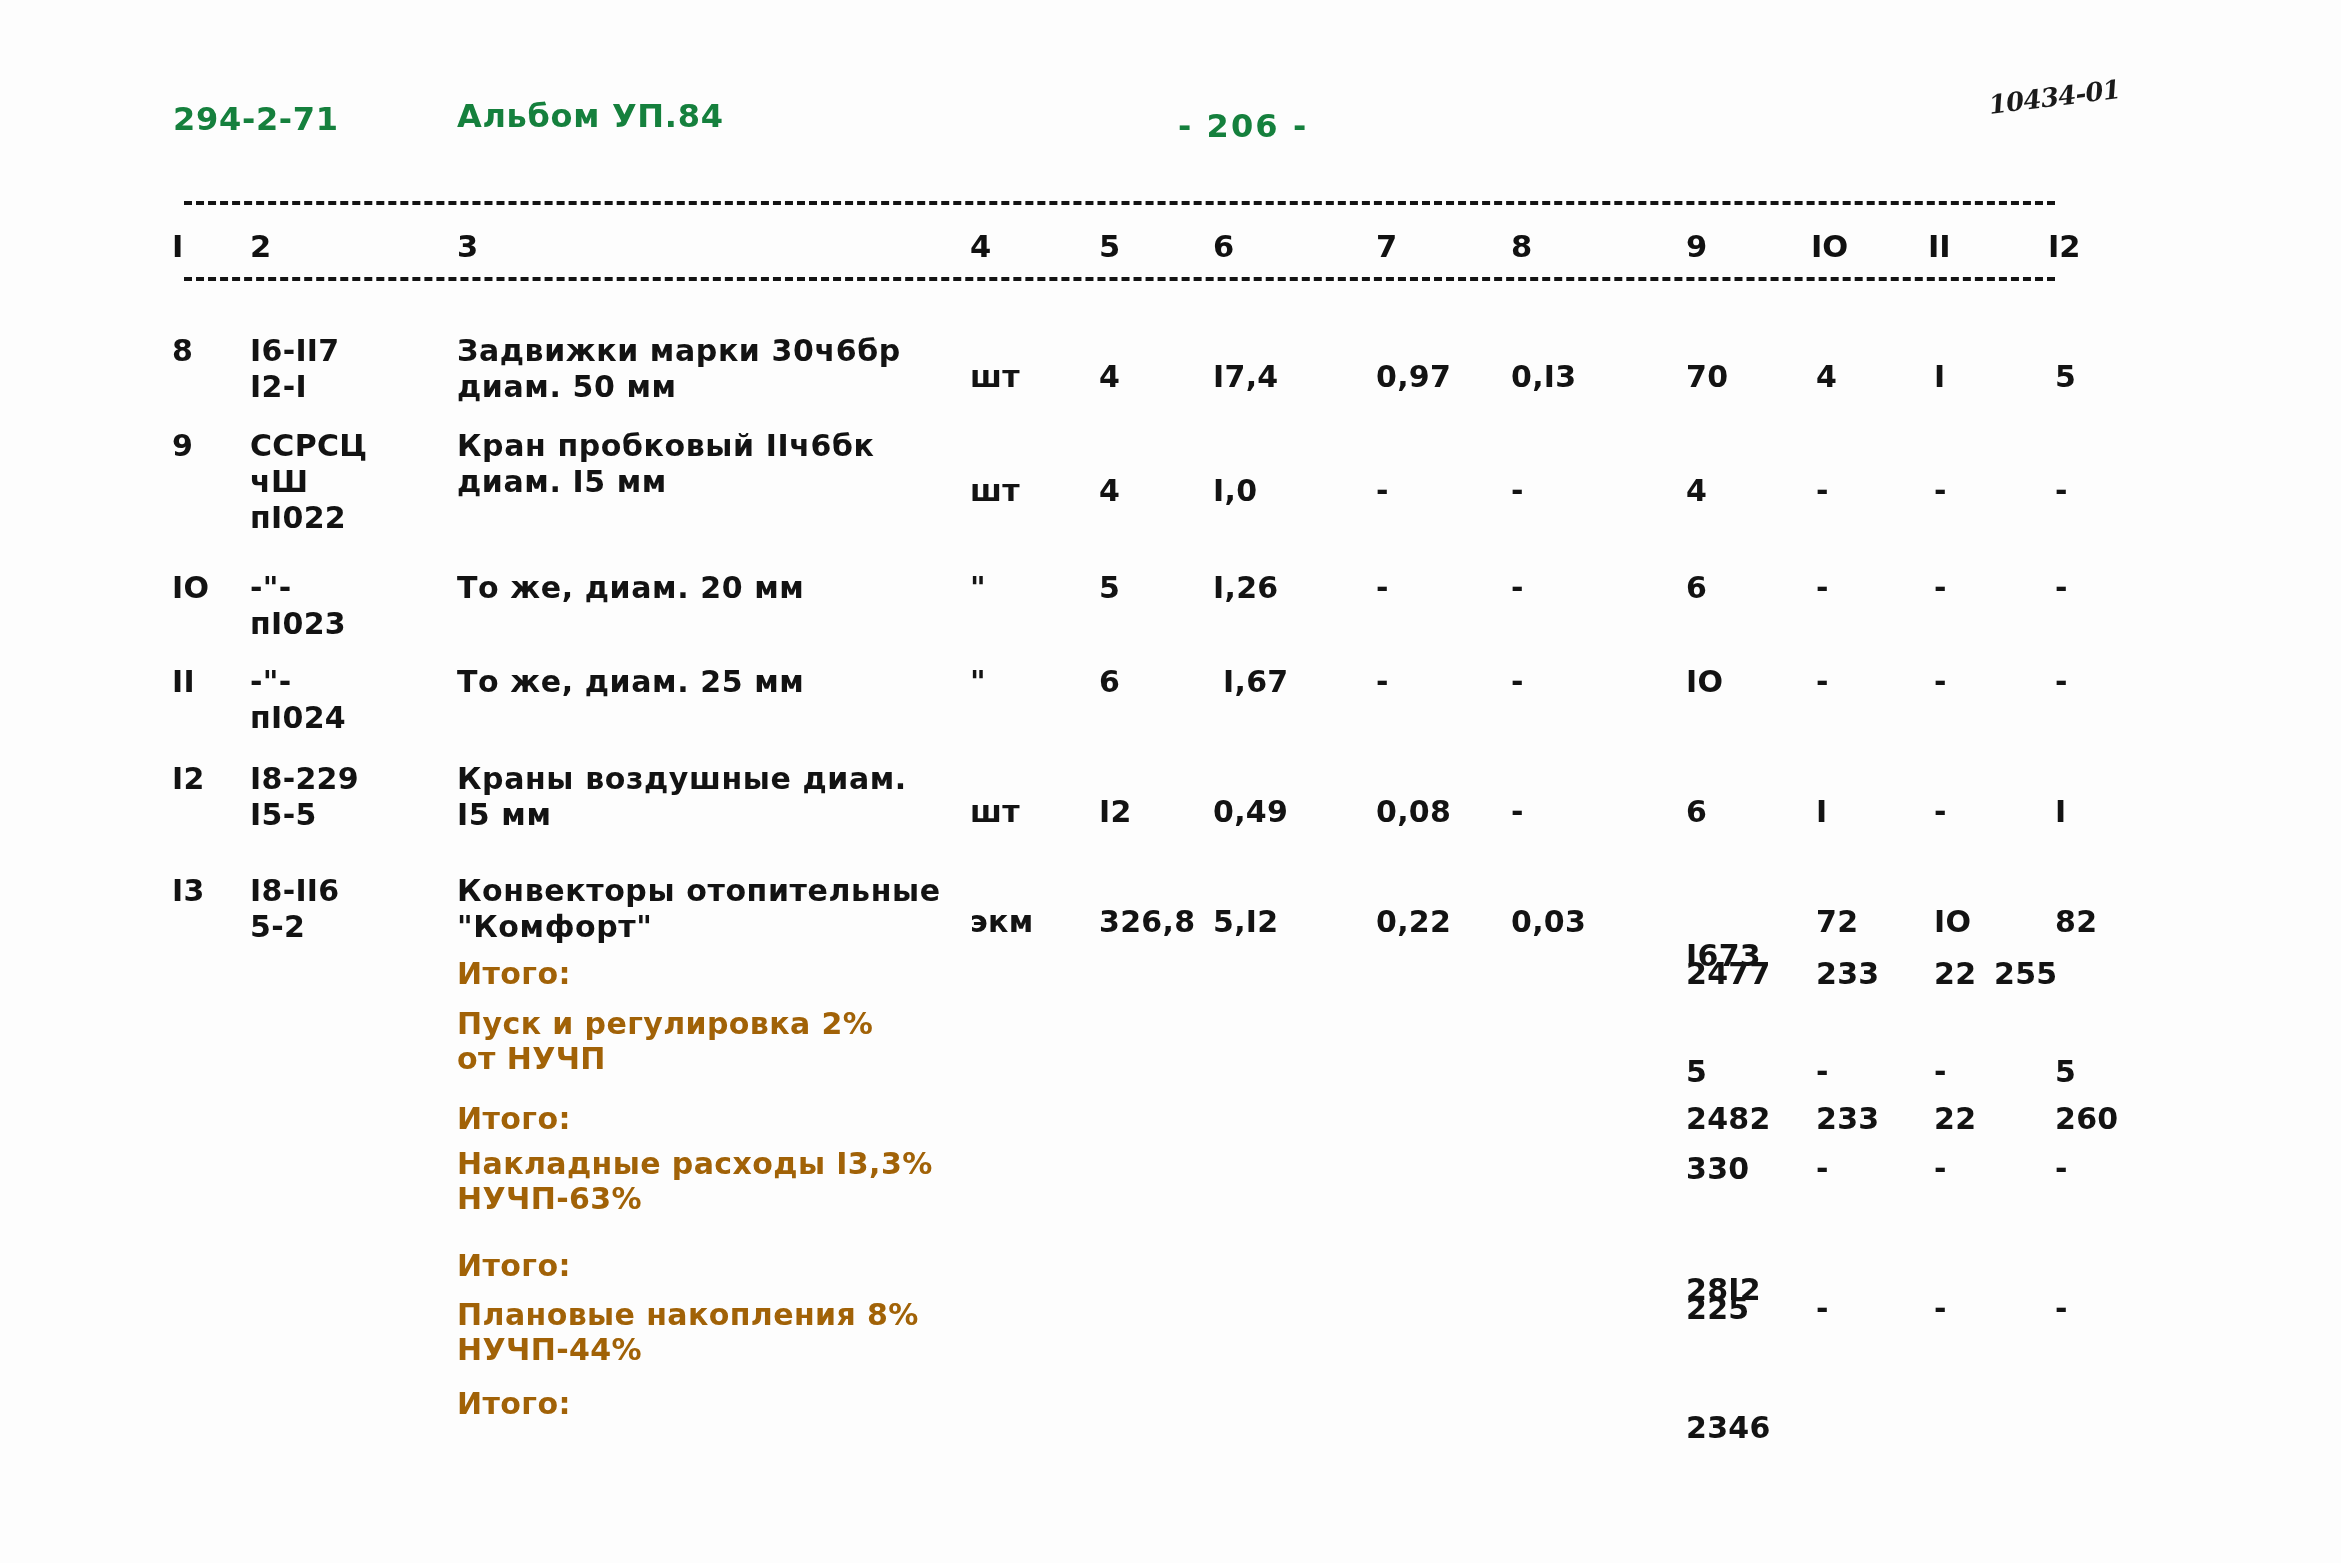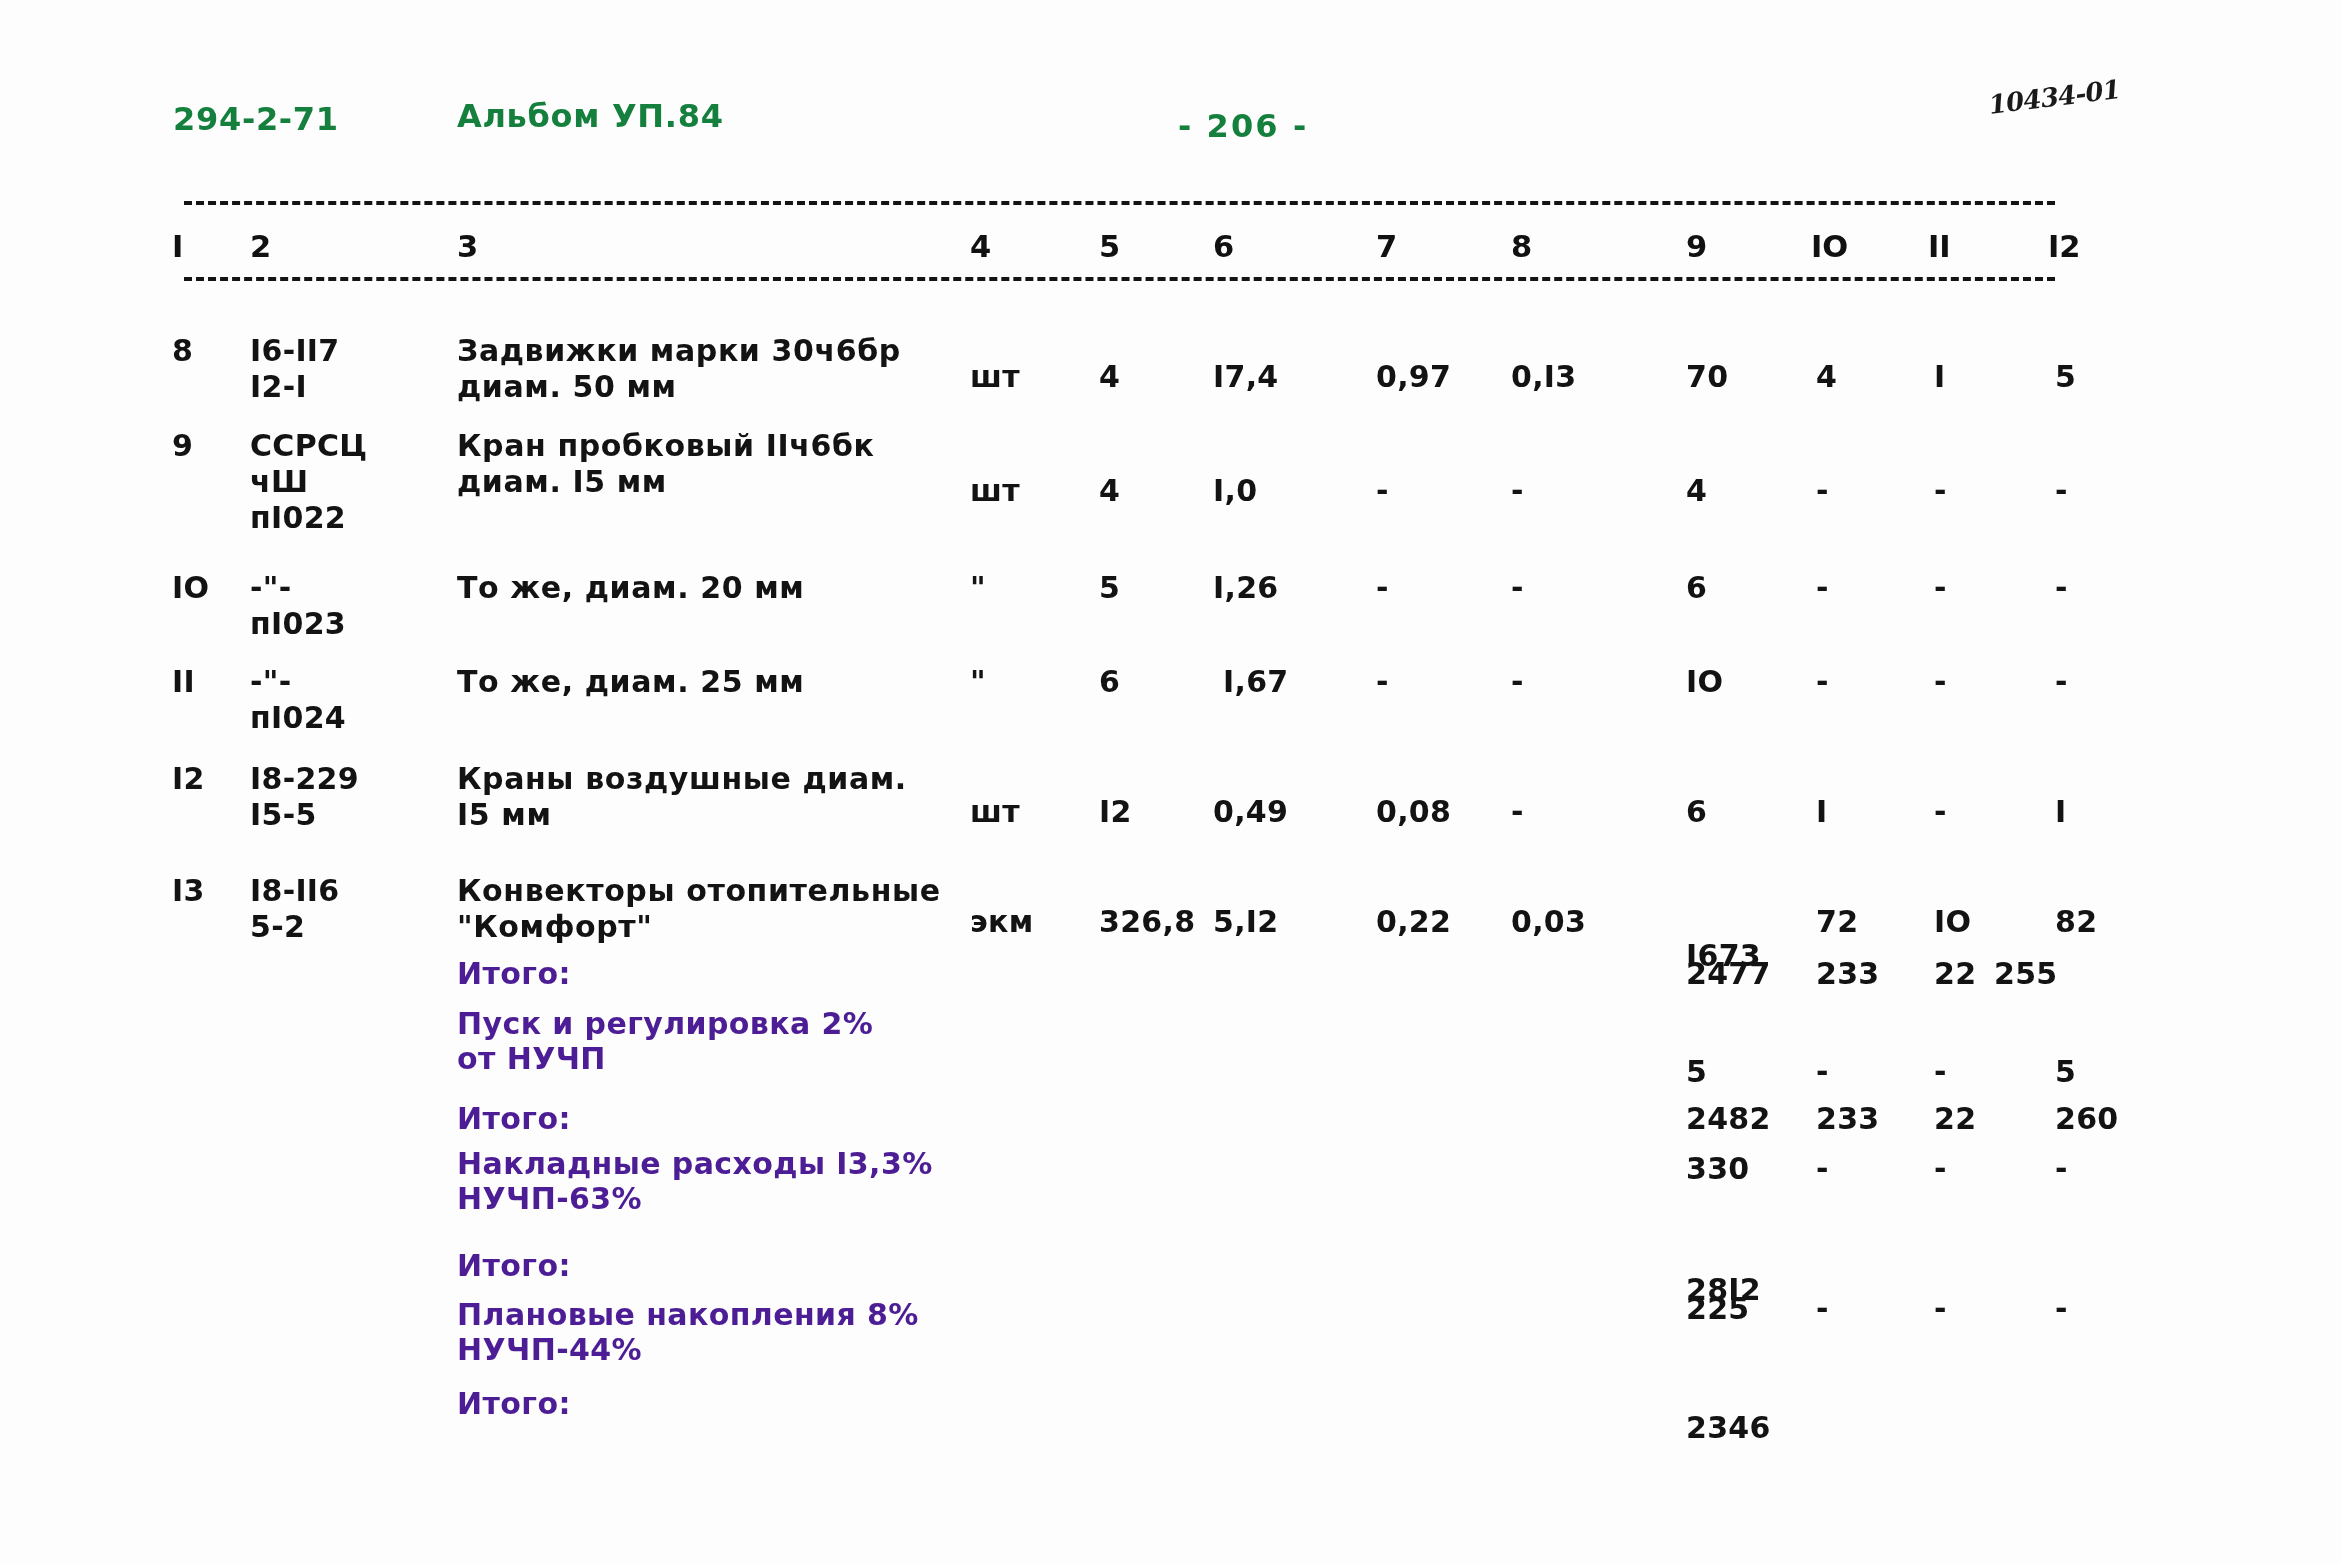--- a/index.html
+++ b/index.html
@@ -81,21 +81,21 @@
   }
   .cell.num { text-align: left; }
   .cell.desc { letter-spacing: 0.6px; }
 
   .summary-label {
     position: absolute;
     font-family: "DejaVu Sans", sans-serif;
     font-weight: bold;
     font-size: 30px;
     line-height: 35px;
-    color: #4c1d95;
+    color: #a16207;
     white-space: pre;
     letter-spacing: 0.4px;
   }
 </style>
 </head>
 <body>
 
 <div id="page">
 
   <div class="hdr-text abs" id="doc-code">294-2-71</div>

